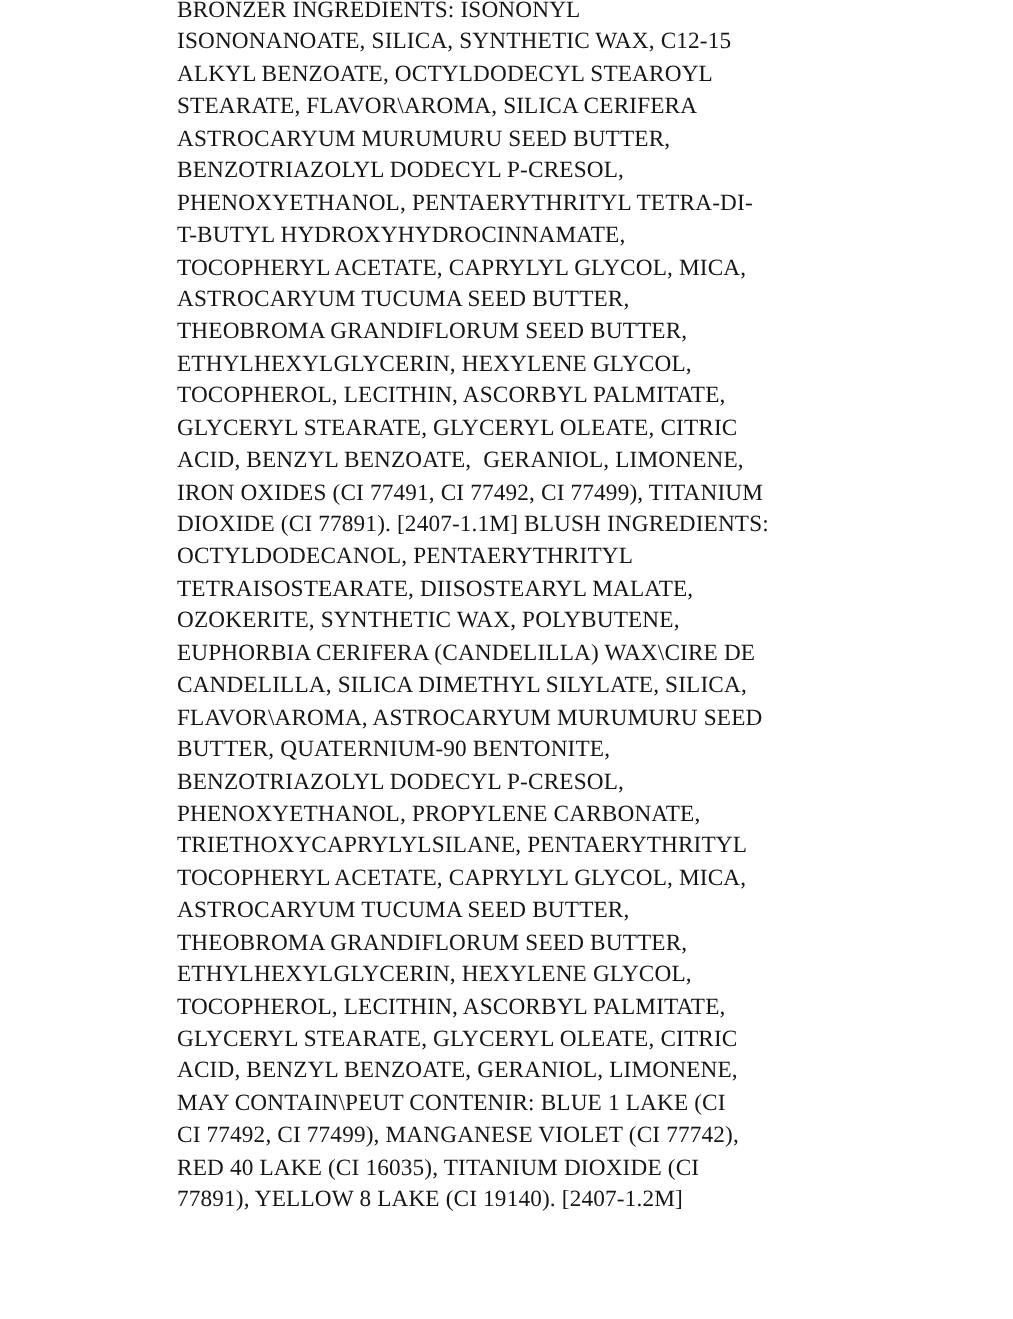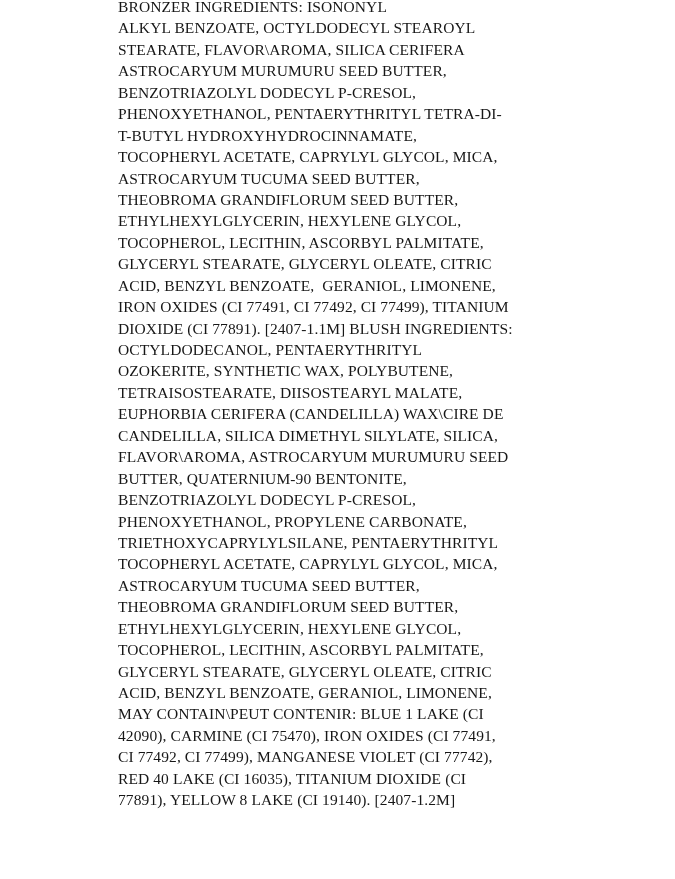--- a/index.html
+++ b/index.html
@@ -37,51 +37,51 @@
     white-space: pre;       
     height: 21.44px;
   }
 </style>
 </head>
 <body>
 
 <div class="page">
   <div class="text-block">
     <div class="text-line">BRONZER INGREDIENTS: ISONONYL</div>
+    <div class="text-line">ISONONANOATE, SILICA, SYNTHETIC WAX, C12-15</div>
     <div class="text-line">ALKYL BENZOATE, OCTYLDODECYL STEAROYL</div>
     <div class="text-line">STEARATE, FLAVOR\AROMA, SILICA CERIFERA</div>
     <div class="text-line">ASTROCARYUM MURUMURU SEED BUTTER,</div>
     <div class="text-line">BENZOTRIAZOLYL DODECYL P-CRESOL,</div>
     <div class="text-line">PHENOXYETHANOL, PENTAERYTHRITYL TETRA-DI-</div>
     <div class="text-line">T-BUTYL HYDROXYHYDROCINNAMATE,</div>
     <div class="text-line">TOCOPHERYL ACETATE, CAPRYLYL GLYCOL, MICA,</div>
     <div class="text-line">ASTROCARYUM TUCUMA SEED BUTTER,</div>
     <div class="text-line">THEOBROMA GRANDIFLORUM SEED BUTTER,</div>
     <div class="text-line">ETHYLHEXYLGLYCERIN, HEXYLENE GLYCOL,</div>
     <div class="text-line">TOCOPHEROL, LECITHIN, ASCORBYL PALMITATE,</div>
     <div class="text-line">GLYCERYL STEARATE, GLYCERYL OLEATE, CITRIC</div>
     <div class="text-line">ACID, BENZYL BENZOATE,  GERANIOL, LIMONENE,</div>
     <div class="text-line">IRON OXIDES (CI 77491, CI 77492, CI 77499), TITANIUM</div>
     <div class="text-line">DIOXIDE (CI 77891). [2407-1.1M] BLUSH INGREDIENTS:</div>
     <div class="text-line">OCTYLDODECANOL, PENTAERYTHRITYL</div>
+    <div class="text-line">TETRAISOSTEARATE, DIISOSTEARYL MALATE,</div>
     <div class="text-line">OZOKERITE, SYNTHETIC WAX, POLYBUTENE,</div>
-    <div class="text-line">TETRAISOSTEARATE, DIISOSTEARYL MALATE,</div>
     <div class="text-line">EUPHORBIA CERIFERA (CANDELILLA) WAX\CIRE DE</div>
     <div class="text-line">CANDELILLA, SILICA DIMETHYL SILYLATE, SILICA,</div>
     <div class="text-line">FLAVOR\AROMA, ASTROCARYUM MURUMURU SEED</div>
     <div class="text-line">BUTTER, QUATERNIUM-90 BENTONITE,</div>
     <div class="text-line">BENZOTRIAZOLYL DODECYL P-CRESOL,</div>
     <div class="text-line">PHENOXYETHANOL, PROPYLENE CARBONATE,</div>
     <div class="text-line">TRIETHOXYCAPRYLYLSILANE, PENTAERYTHRITYL</div>
     <div class="text-line">TOCOPHERYL ACETATE, CAPRYLYL GLYCOL, MICA,</div>
     <div class="text-line">ASTROCARYUM TUCUMA SEED BUTTER,</div>
     <div class="text-line">THEOBROMA GRANDIFLORUM SEED BUTTER,</div>
     <div class="text-line">ETHYLHEXYLGLYCERIN, HEXYLENE GLYCOL,</div>
     <div class="text-line">TOCOPHEROL, LECITHIN, ASCORBYL PALMITATE,</div>
     <div class="text-line">GLYCERYL STEARATE, GLYCERYL OLEATE, CITRIC</div>
     <div class="text-line">ACID, BENZYL BENZOATE, GERANIOL, LIMONENE,</div>
     <div class="text-line">MAY CONTAIN\PEUT CONTENIR: BLUE 1 LAKE (CI</div>
-    <div class="text-line">42090), CARMINE (CI 75470), IRON OXIDES (CI 77491,</div>
     <div class="text-line">CI 77492, CI 77499), MANGANESE VIOLET (CI 77742),</div>
     <div class="text-line">RED 40 LAKE (CI 16035), TITANIUM DIOXIDE (CI</div>
     <div class="text-line">77891), YELLOW 8 LAKE (CI 19140). [2407-1.2M]</div>
   </div>
 </div>
 
 </body></html>

